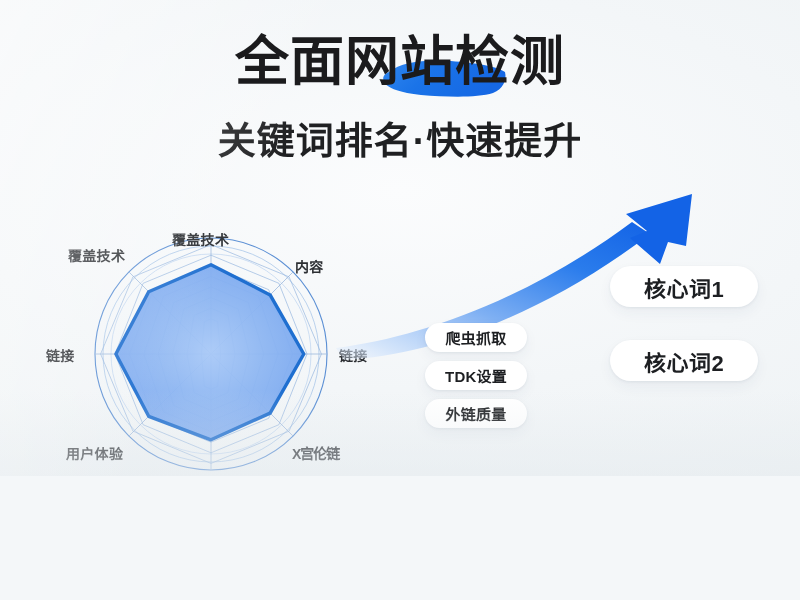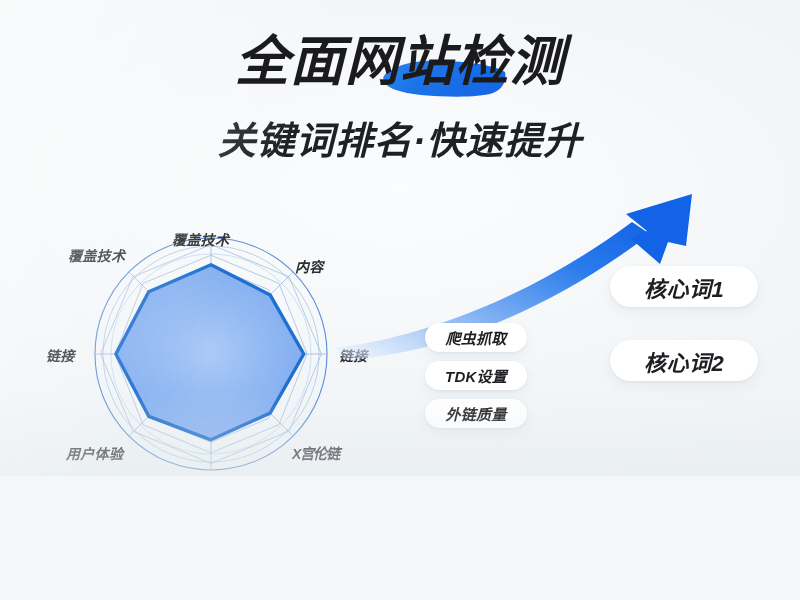--- a/index.html
+++ b/index.html
@@ -14,21 +14,20 @@
     font-family: "Liberation Sans", "DejaVu Sans", sans-serif;
     background: #f4f7f9;
   }
   #poster {
     position: relative;
     width: 800px;
     height: 476px;
     background:
       radial-gradient(ellipse 90% 70% at 50% 40%, #fbfcfd 0%, #f3f6f8 60%, #eff3f5 100%);
     overflow: hidden;
-    font-style: italic;
   }
   
   #poster::after {
     content: "";
     position: absolute;
     inset: 0;
     pointer-events: none;
     background:
       linear-gradient(115deg, rgba(255,255,255,0.55) 0%, rgba(255,255,255,0) 35%),
       linear-gradient(0deg, rgba(228,234,238,0.5) 0%, rgba(255,255,255,0) 18%);

